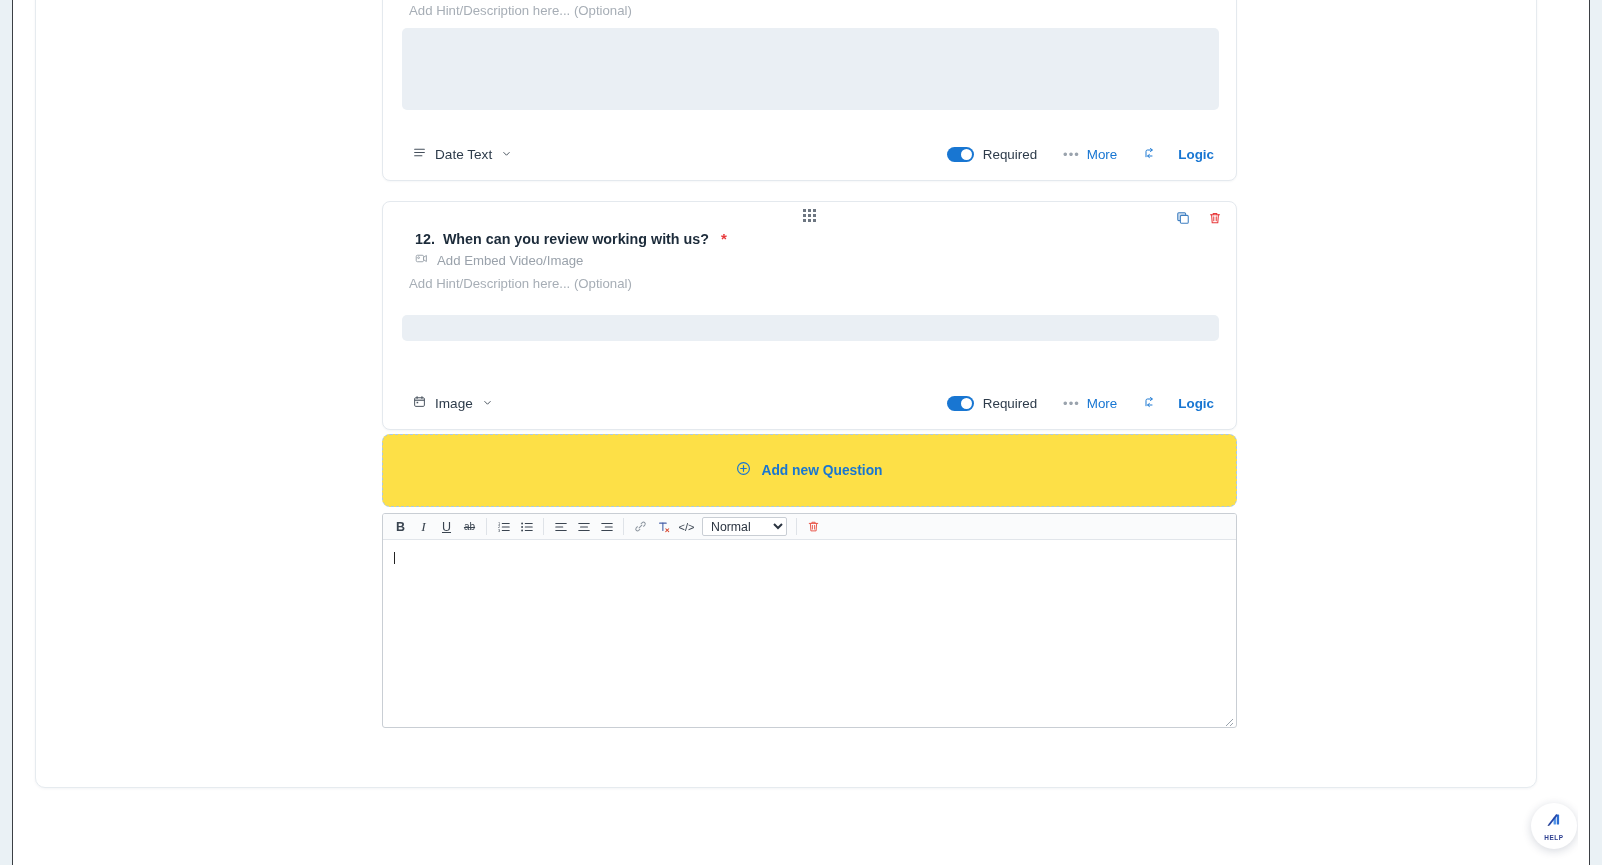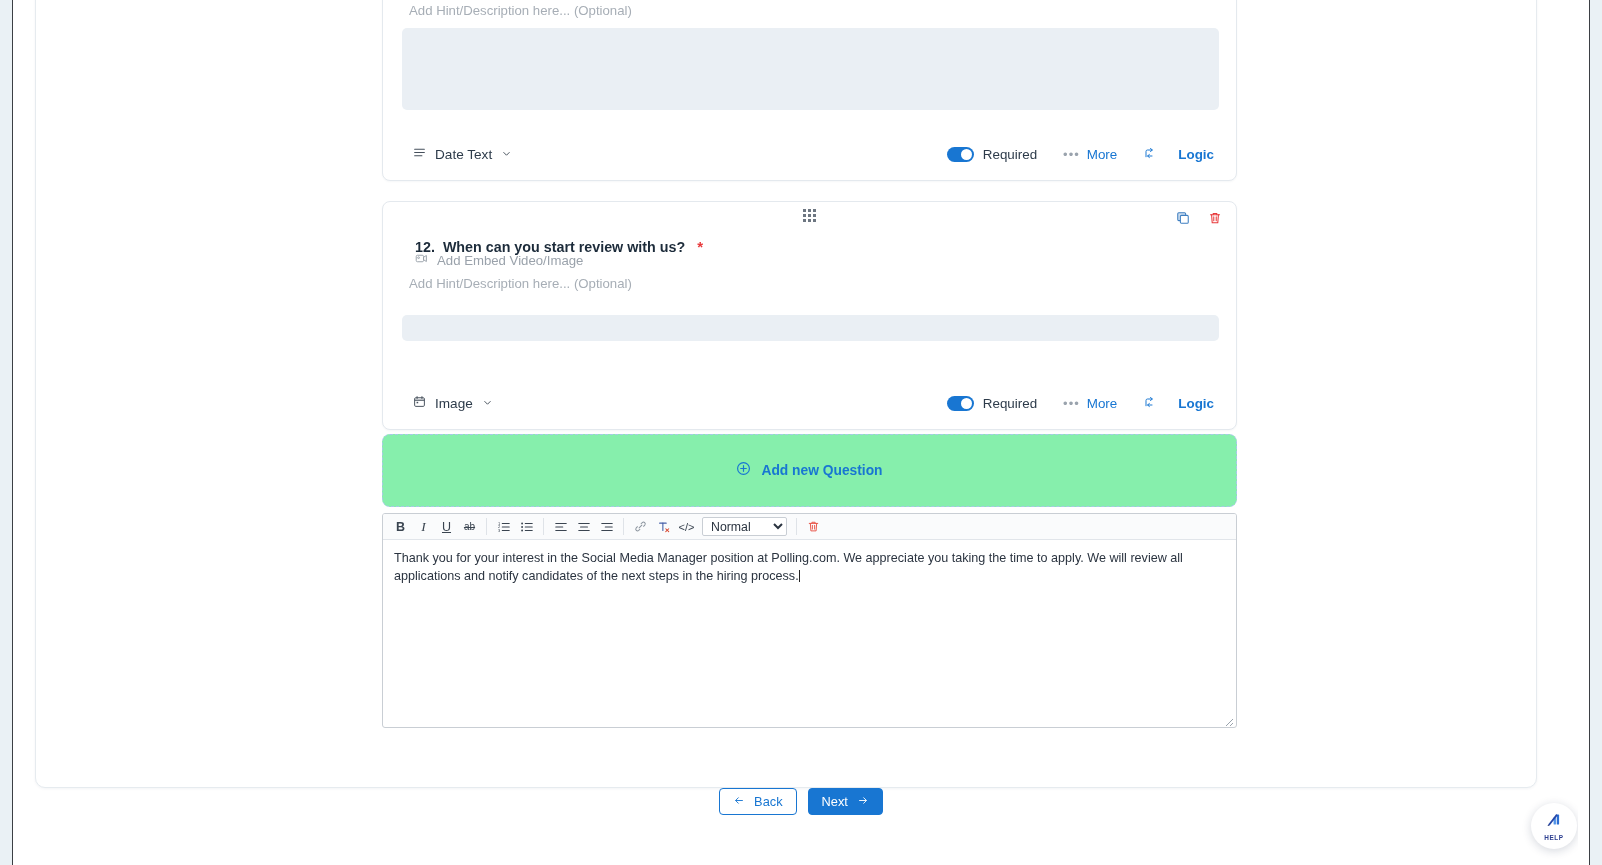--- a/index.html
+++ b/index.html
@@ -54,21 +54,21 @@
   }
   .drag-handle i{ width:3px;height:3px;background:#6d7681;border-radius:0; display:block;}
 
   .card-tools{
     position:absolute; right:14px; top:9px;
     display:flex; align-items:center; gap:18px;
   }
   .icon-btn{ background:none;border:0;padding:0;cursor:pointer;line-height:0;}
 
   .q-title{
-    position:absolute; left:32px; top:36px;
+    position:absolute; left:32px; top:28px;
     font-size:14.3px; font-weight:bold; color:#1c2b3a;
     display:flex; align-items:baseline; gap:8px;
     white-space:nowrap;
   }
   .q-num{ font-weight:bold; color:#1c2b3a; }
   .q-req-star{ color:#e8393b; font-size:15px; margin-left:4px; }
 
   .embed-row{
     position:absolute; left:32px; top:50px;
     display:flex; align-items:center; gap:9px;
@@ -119,21 +119,21 @@
   }
 
   
   .add-question{
     position:absolute; left:346px; top:447px; width:855px; height:73px;
     border:1px dashed #a9c8e8;
     border-radius:8px;
     display:flex; align-items:center; justify-content:center;
     gap:10px;
     cursor:pointer;
-    background:#86efac;
+    background:#fde047;
     text-align:center;
   }
   .add-question-label{ color:#1876d2; font-size:13.8px; font-weight:bold;}
 
   
   .editor{
     position:absolute; left:346px; top:526px; width:855px; height:215px;
     border:1px solid #c9ced4;
     border-radius:3px;
     background:#fff;
@@ -303,21 +303,21 @@
             <path d="M2.8 4.2 H13.2"></path>
             <path d="M6 4.2 V2.8 H10 V4.2"></path>
             <path d="M4.1 4.2 L4.8 13.4 H11.2 L11.9 4.2"></path>
             <path d="M6.6 6.6 V11.2 M9.4 6.6 V11.2"></path>
           </svg>
         </button>
       </div>
 
       <div class="q-title">
         <span class="q-num">12.</span>
-        <span>When can you start review with us?</span>
+        <span>When can you review working with us?</span>
         <span class="q-req-star">*</span>
       </div>
 
       <div class="embed-row">
         <span>
           <svg width="13" height="13" viewBox="0 0 16 16" fill="none" stroke="#9aa2ab" stroke-width="1.2">
             <rect x="1.5" y="4" width="9" height="8" rx="1.6"></rect>
             <path d="M10.5 6.5 L14 4.3 V11.7 L10.5 9.5 Z"></path>
             <circle cx="4.4" cy="7" r="1.1"></circle>
           </svg>
@@ -466,52 +466,32 @@
         <button class="tb">
           <svg width="13" height="13" viewBox="0 0 16 16" fill="none" stroke="#e8564a" stroke-width="1.2" stroke-linecap="round">
             <path d="M2.8 4.2 H13.2"></path>
             <path d="M6 4.2 V2.8 H10 V4.2"></path>
             <path d="M4.1 4.2 L4.8 13.4 H11.2 L11.9 4.2"></path>
             <path d="M6.6 6.6 V11.2 M9.4 6.6 V11.2"></path>
           </svg>
         </button>
       </div>
 
-      <div class="editor-body"><span>Thank you for your interest in the Social Media Manager position at Polling.com. We appreciate you taking the time to apply. We will review all applications and notify candidates of the next steps in the hiring process.</span><span class="caret"></span>
+      <div class="editor-body"><span class="caret"></span>
         <span class="resize-grip">
           <svg width="12" height="12" viewBox="0 0 12 12" fill="none" stroke="#9aa3ad" stroke-width="1">
             <line x1="11" y1="4" x2="4" y2="11"></line>
               <line x1="11" y1="8" x2="8" y2="11"></line>
           </svg>
         </span>
       </div>
     </div>
 
   </div>
 
-  <div class="footer-nav">
-    <button class="btn btn-back">
-      <span>
-        <svg width="12" height="11" viewBox="0 0 16 16" fill="none" stroke="#1876d2" stroke-width="1.35" stroke-linecap="round" stroke-linejoin="round">
-          <line x1="13" y1="8" x2="3.5" y2="8"></line>
-            <polyline points="7,4 3,8 7,12"></polyline>
-        </svg>
-      </span>
-      <span>Back</span>
-    </button>
-    <button class="btn btn-next">
-      <span>Next</span>
-      <span>
-        <svg width="12" height="11" viewBox="0 0 16 16" fill="none" stroke="#ffffff" stroke-width="1.35" stroke-linecap="round" stroke-linejoin="round">
-          <line x1="3" y1="8" x2="12.5" y2="8"></line>
-            <polyline points="9,4 13,8 9,12"></polyline>
-        </svg>
-      </span>
-    </button>
-  </div>
 
   <div class="help-bubble">
     <span>
       <svg width="19" height="18" viewBox="0 0 20 20" fill="none">
         <rect x="12.5" y="4" width="2.6" height="11" rx="0.6" fill="#2b6fd4"></rect>
         <rect x="9" y="7" width="2.6" height="8" rx="0.6" fill="#4f93e8"></rect>
         <path d="M3 15 L12 3.2 L13.6 4.6 L4.6 16 Z" fill="#2546a8"></path>
         <path d="M3 15 L4.6 16 L2.3 16.6 Z" fill="#1b2e6e"></path>
       </svg>
     </span>

